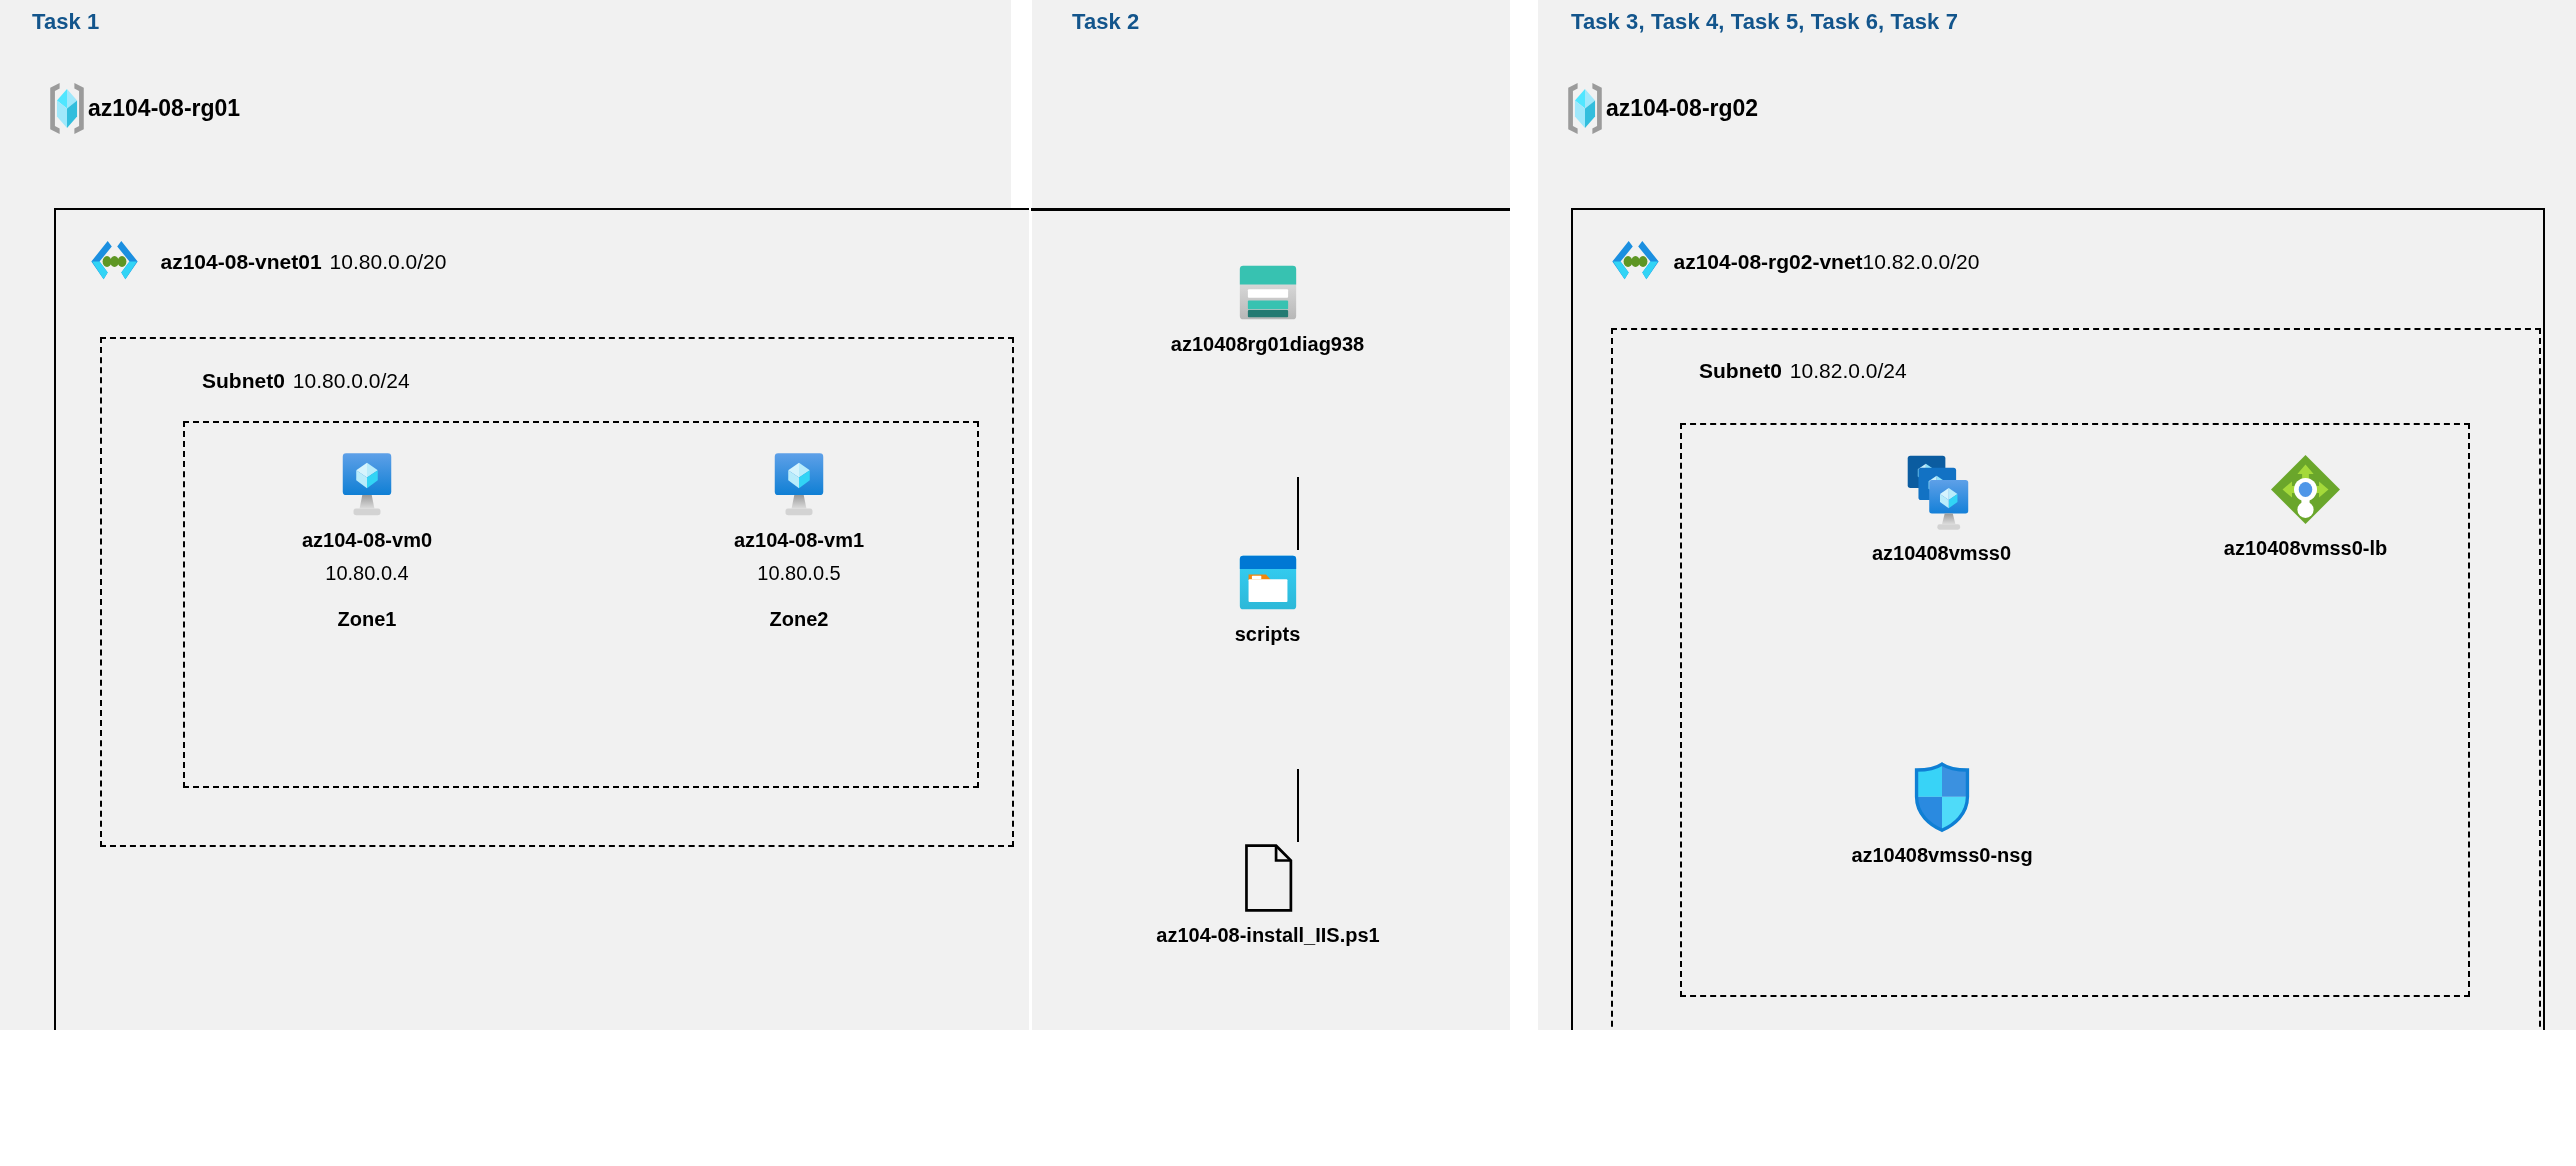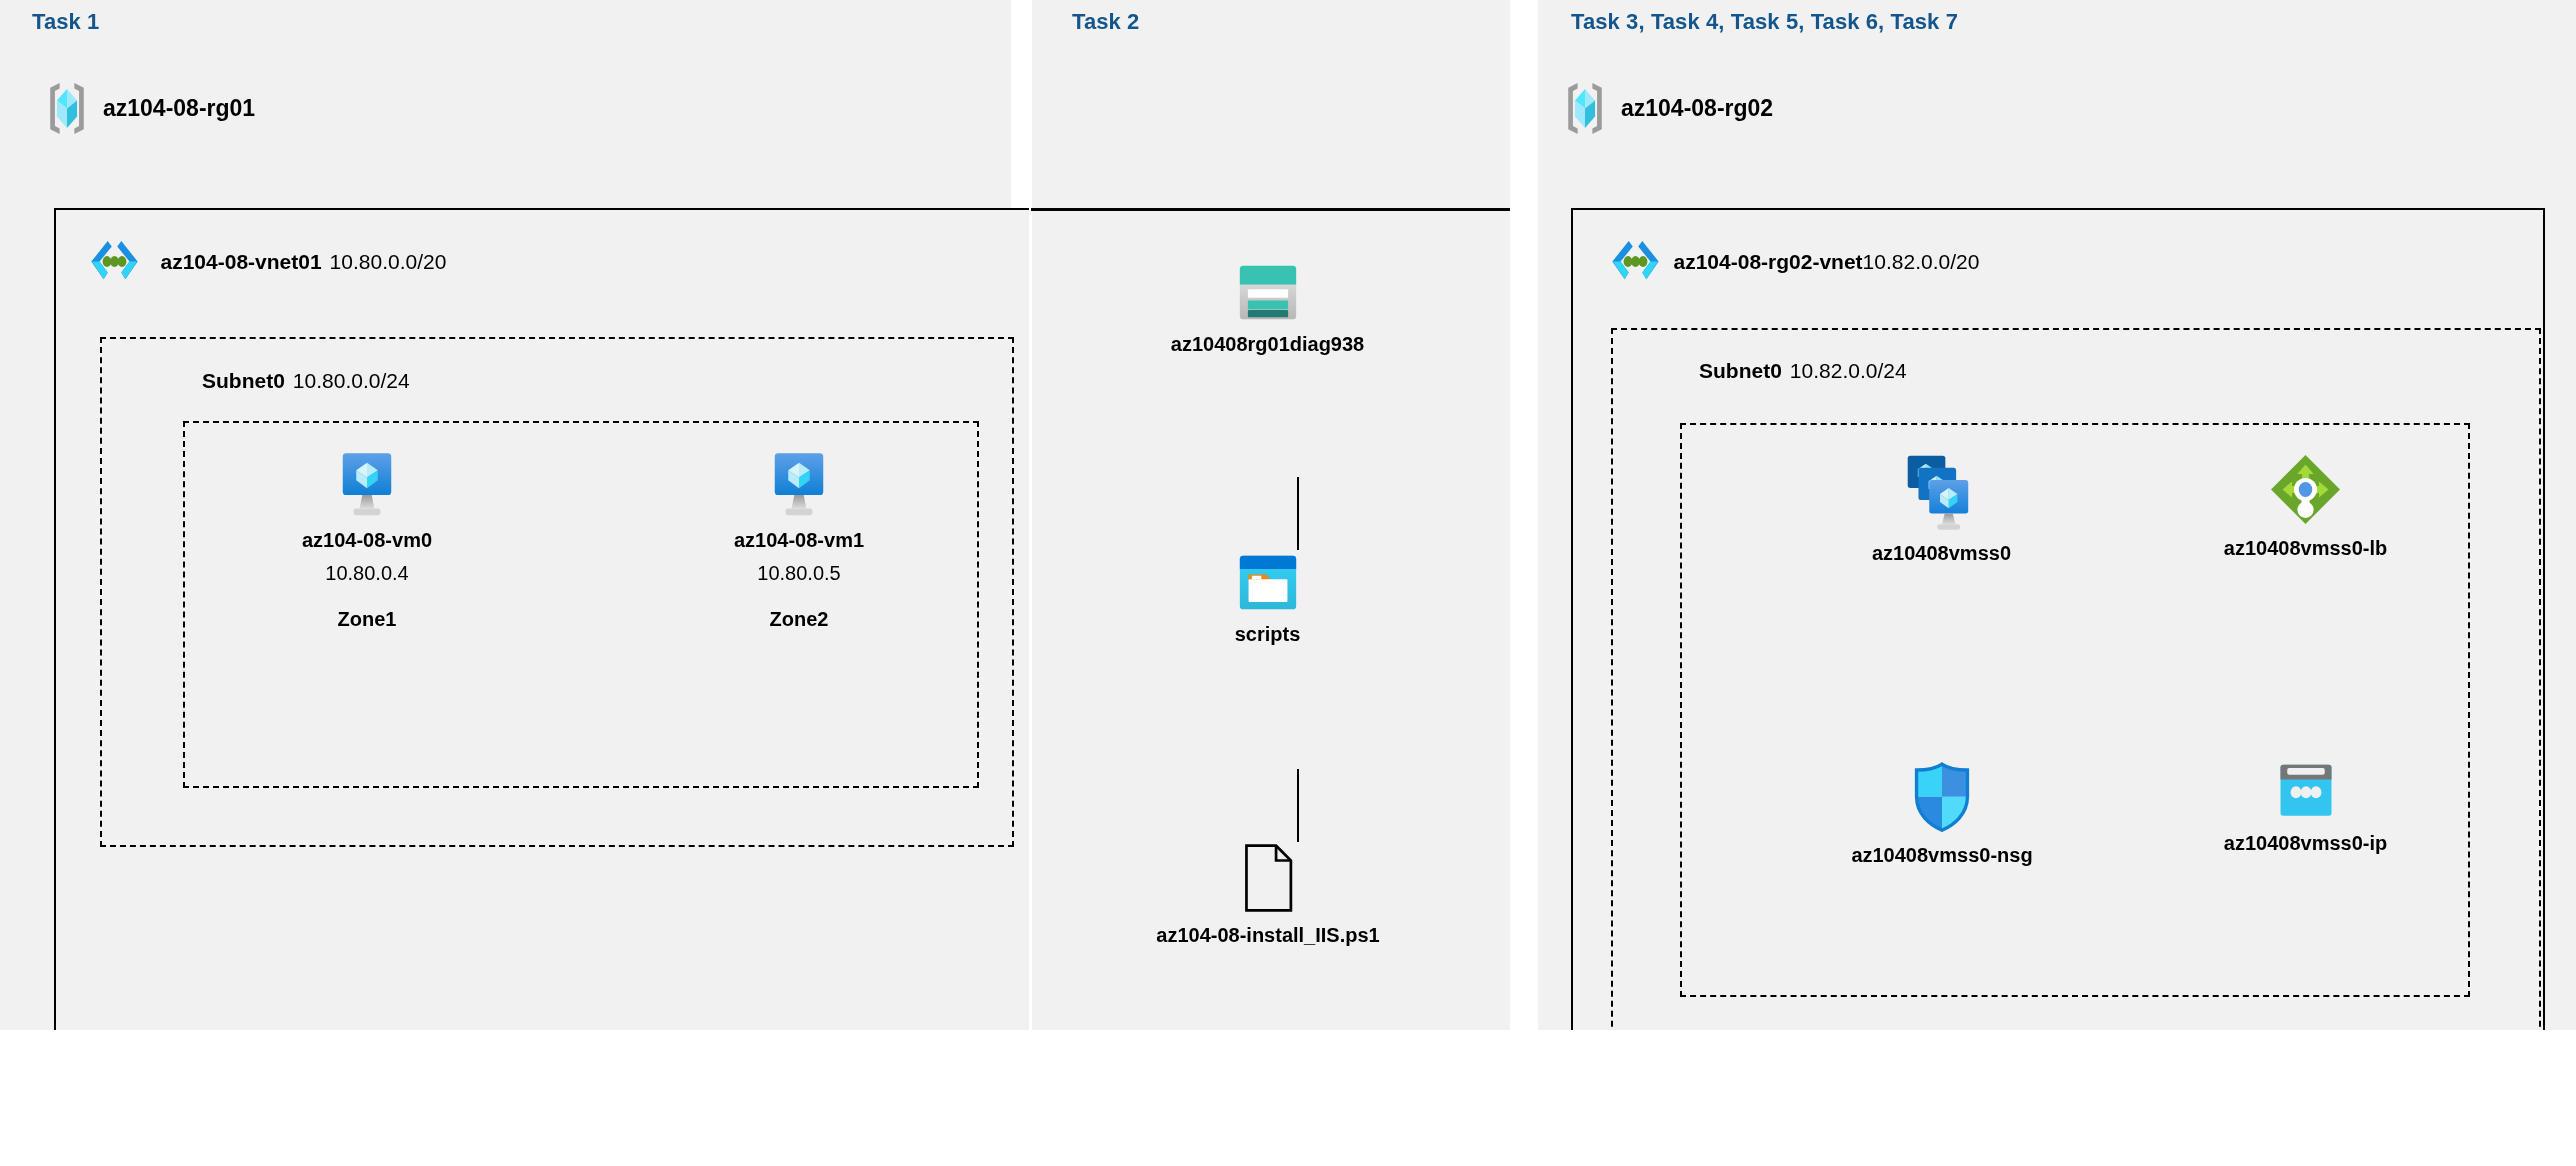--- a/index.html
+++ b/index.html
@@ -30,21 +30,21 @@
   #label-task1{left:32px;top:9.4px;}
   #label-task2{left:1072px;top:9.4px;}
   #label-task3{left:1571px;top:9.4px;}
 
   
   .rg-row{position:absolute;display:flex;align-items:center;}
   #rg01-row{left:46px;top:81px;}
   #rg02-row{left:1564px;top:81px;}
   .rg-name{
     font-size:23px;font-weight:bold;color:#000;
-    margin-left:15px;white-space:nowrap;
+    white-space:nowrap;
   }
 
   
   .vnet-box{position:absolute;border:2.7px solid #000;background:#f1f1f1;box-sizing:border-box;}
   #vnet01-box{left:54px;top:208px;width:1456px;height:889px;}
   #vnet02-box{left:1571px;top:208px;width:974px;height:889px;}
   
   #panel-task2-cover{position:absolute;left:1031px;top:0;width:479px;height:1146px;background:#f1f1f1;}
   #task2-left-edge{position:absolute;left:1029px;top:0;width:2.7px;height:1166px;background:#ffffff;}
   #task2-right-edge{position:absolute;left:1510px;top:0;width:28px;height:1166px;background:#ffffff;}
@@ -364,28 +364,15 @@
           <rect x="46" y="0" width="46" height="52" fill="#3b91e0"></rect>
           <rect x="0" y="52" width="46" height="56" fill="#2a8ae0"></rect>
           <rect x="46" y="52" width="46" height="56" fill="#4fdbf9"></rect>
         </g>
         <path d="M46 3 C36 10 20 12 8 12 L8 52 C8 78 28 94 46 102 C64 94 84 78 84 52 L84 12 C72 12 56 10 46 3 Z" fill="none" stroke="#0f7fd4" stroke-width="5"></path>
       </svg>
     </span>
     <span class="node-title">az10408vmss0-nsg</span>
   </div>
 
-  <div class="node" id="node-ip">
-    <span>
-      <svg width="62" height="59" viewBox="0 0 92 88">
-        <rect x="8" y="4" width="76" height="76" rx="4" fill="#32c5f0"></rect>
-        <path d="M8 8 a4 4 0 0 1 4 -4 h68 a4 4 0 0 1 4 4 v18 h-76 z" fill="#767676"></path>
-        <rect x="18" y="9" width="56" height="10" rx="3" fill="#f0f0f0"></rect>
-        <ellipse cx="31" cy="45" rx="8" ry="9" fill="#f0f0f0"></ellipse>
-        <ellipse cx="46" cy="45" rx="8" ry="9" fill="#f0f0f0"></ellipse>
-        <ellipse cx="61" cy="45" rx="8" ry="9" fill="#f0f0f0"></ellipse>
-      </svg>
-    </span>
-    <span class="node-title">az10408vmss0-ip</span>
-  </div>
 
 </div>
 
 
 </body></html>

